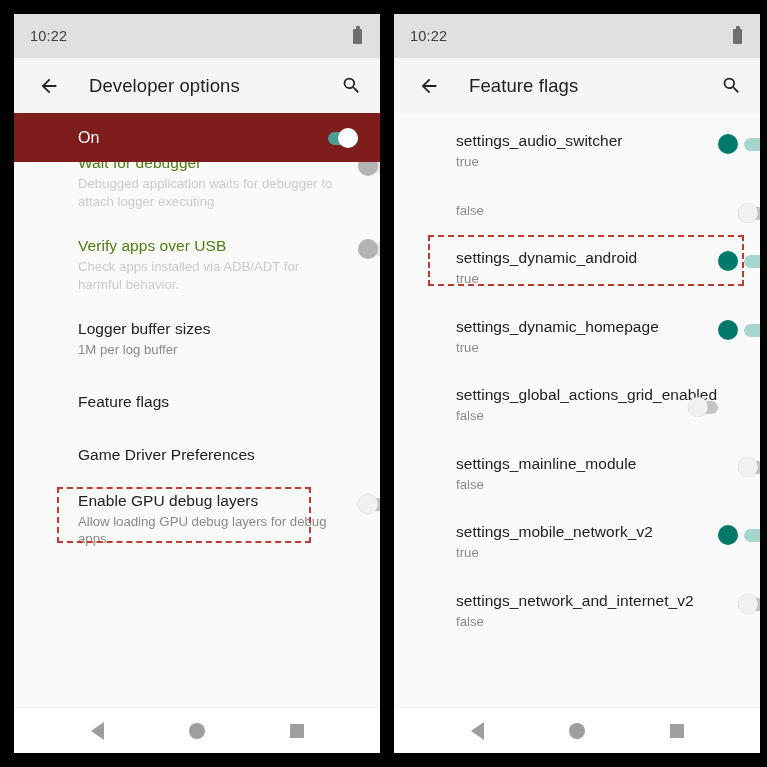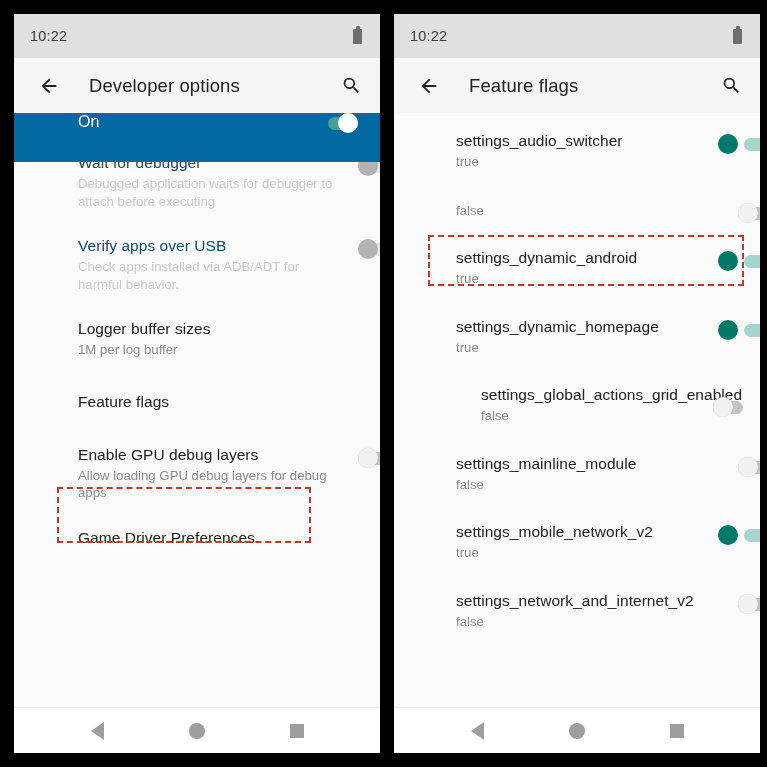--- a/index.html
+++ b/index.html
@@ -81,23 +81,23 @@
     width: 26px; height: 26px;
     display: flex; align-items: center; justify-content: center;
     flex: 0 0 auto;
   }
   .icon-btn svg { display: block; }
 
   
   .banner {
     flex: 0 0 49px;
     height: 49px;
-    background: #0369a1;
-    display: flex;
-    align-items: flex-start;
+    background: #7f1d1d;
+    display: flex;
+    align-items: center;
     padding: 0 22px 0 64px;
   }
   .banner .banner-label {
     flex: 1;
     color: #ffffff;
     font-size: 16px;
     font-weight: 500;
   }
 
   
@@ -105,37 +105,36 @@
     flex: 1 1 auto;
     background: #fafafa;
     overflow: hidden;
     position: relative;
   }
   .row {
     display: flex;
     align-items: flex-start;
     padding: 13px 22px 13px 64px;
     min-height: 0;
-    justify-content: center;
   }
   .phone.right .row { padding-left: 62px; }
   .row .texts { flex: 1 1 auto; padding-right: 14px; min-width: 0; }
   .row .rtitle {
     font-size: 15.5px;
     color: #212121;
     line-height: 20px;
     letter-spacing: .05px;
   }
   .row .rsub {
     font-size: 13.2px;
     color: #8a8a8a;
     line-height: 17.5px;
     margin-top: 2px;
   }
-  .row.dim .rtitle { color: #0c4a6e; }
+  .row.dim .rtitle { color: #4d7c0f; }
   .row.dim .rsub   { color: #cacaca; }
   .row .ctrl { flex: 0 0 auto; padding-top: 3px; }
 
   .row.clipped-top {
     padding-top: 0;
     margin-top: -9px;
   }
 
   
   .sw { position: relative; width: 36px; height: 20px; }
@@ -233,21 +232,21 @@
         <span class="track"></span>
         <span class="thumb"></span>
       </span>
     </div>
 
     <div class="list">
 
       <div class="row dim clipped-top">
         <span class="texts">
           <span class="rtitle" style="display:block">Wait for debugger</span>
-          <span class="rsub" style="display:block">Debugged application waits for debugger to attach before executing</span>
+          <span class="rsub" style="display:block">Debugged application waits for debugger to attach logger executing</span>
         </span>
         <span class="ctrl">
           <span class="sw off-dim">
             <span class="track"></span>
             <span class="thumb"></span>
           </span>
         </span>
       </div>
 
       <div class="row dim">
@@ -273,35 +272,35 @@
 
 
       <div class="row" style="padding-top:20px;padding-bottom:20px">
         <span class="texts">
           <span class="rtitle" style="display:block">Feature flags</span>
         </span>
       </div>
 
       <div class="row">
         <span class="texts">
+          <span class="rtitle" style="display:block">Game Driver Preferences</span>
+
+        </span>
+      </div>
+
+      <div class="row">
+        <span class="texts">
           <span class="rtitle" style="display:block">Enable GPU debug layers</span>
           <span class="rsub" style="display:block">Allow loading GPU debug layers for debug apps</span>
         </span>
         <span class="ctrl">
           <span class="sw off">
             <span class="track"></span>
             <span class="thumb"></span>
           </span>
-        </span>
-      </div>
-
-      <div class="row">
-        <span class="texts">
-          <span class="rtitle" style="display:block">Game Driver Preferences</span>
-
         </span>
       </div>
 
     </div>
 
     <div class="navbar">
       <span class="nav-back"></span>
       <span class="nav-home"></span>
       <span class="nav-recent"></span>
     </div>

